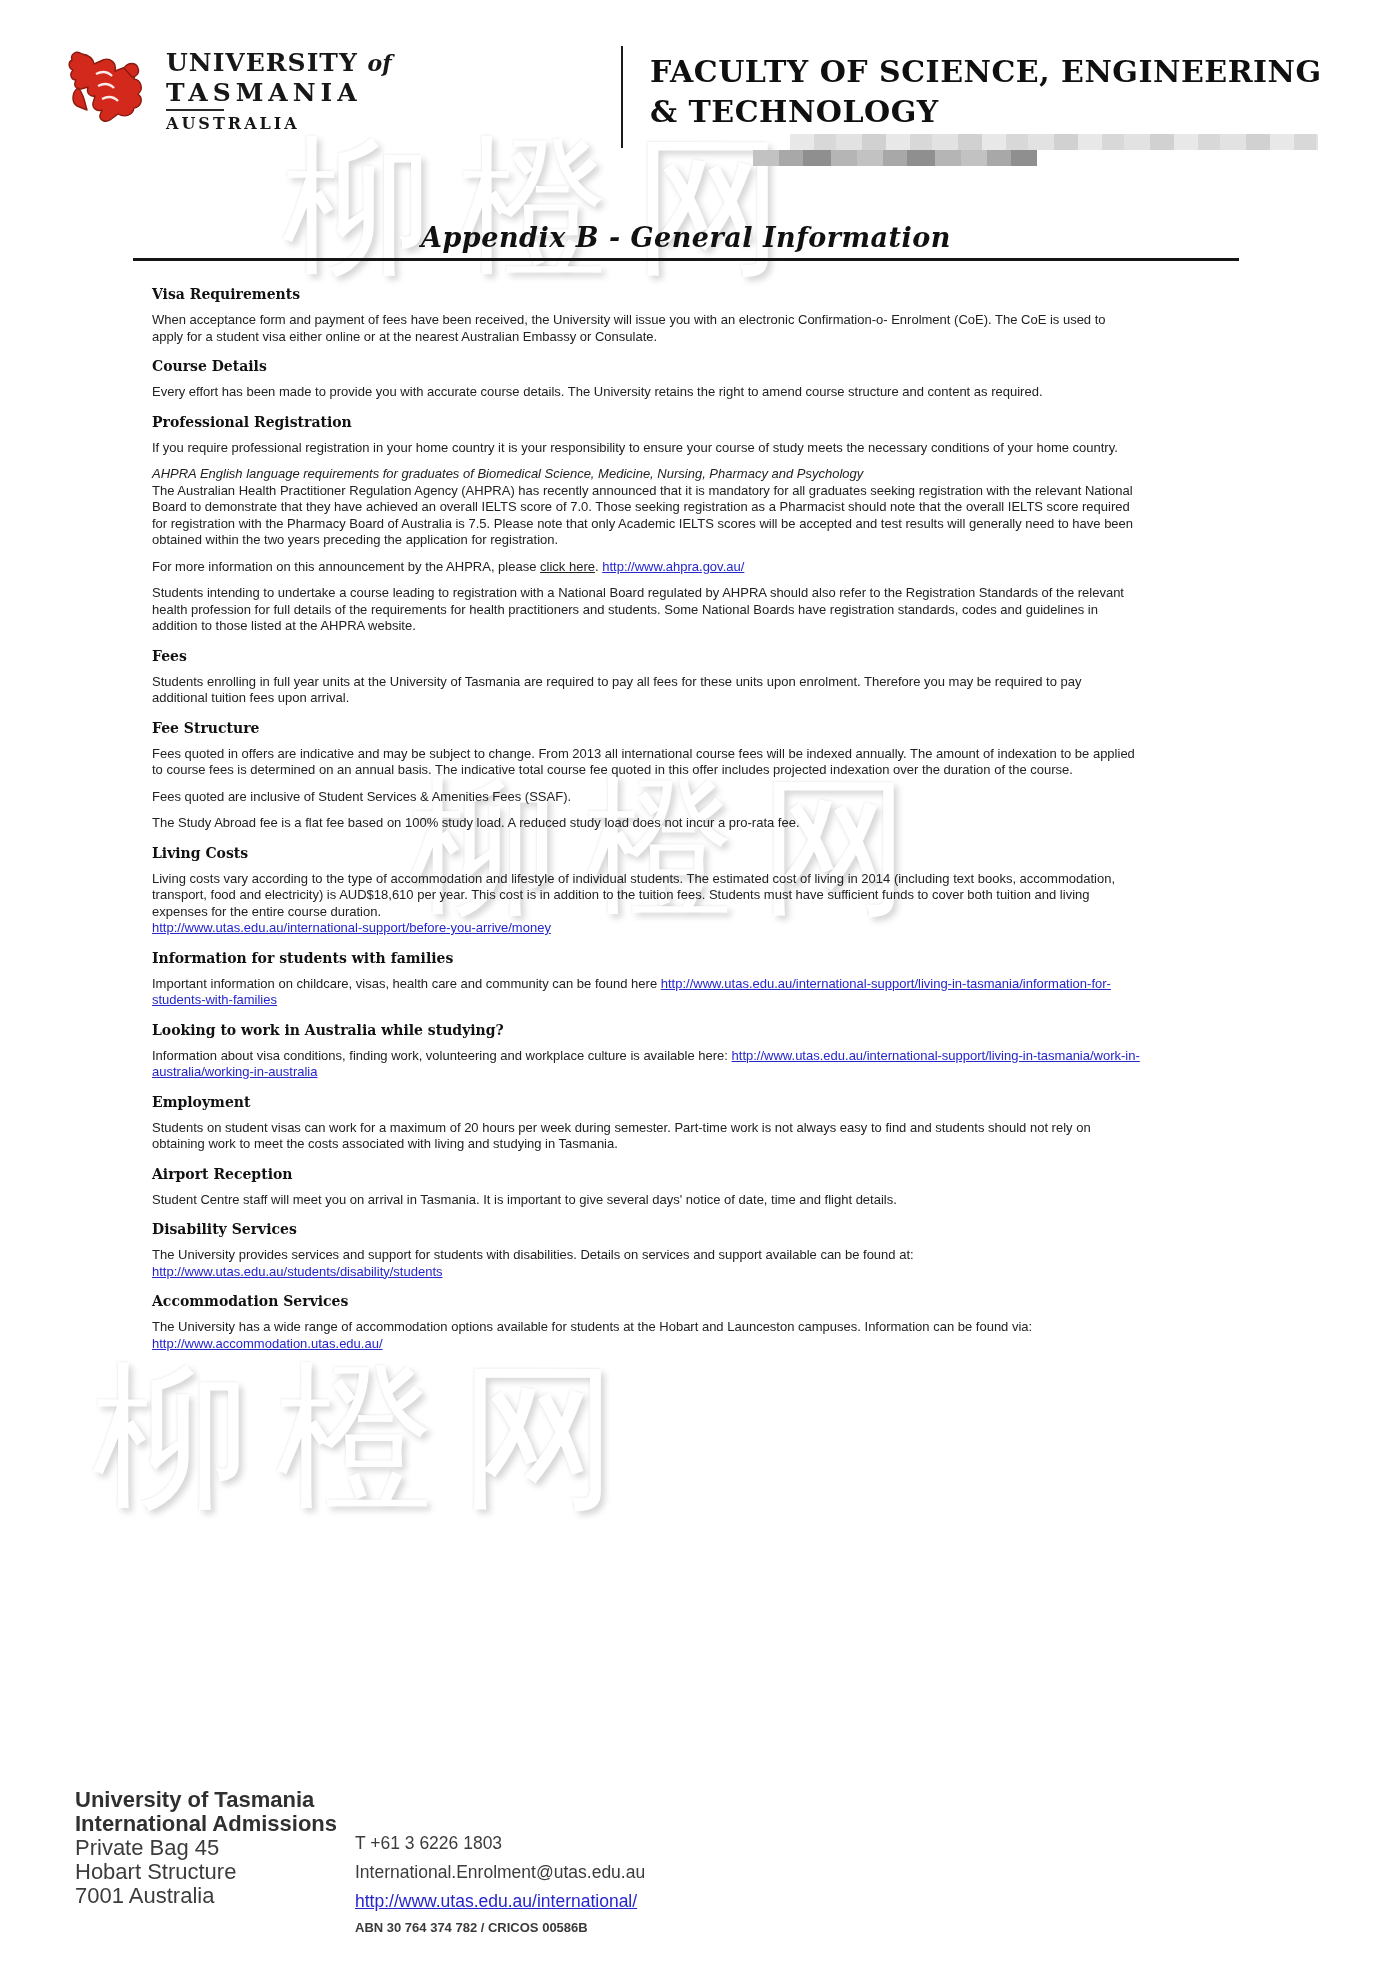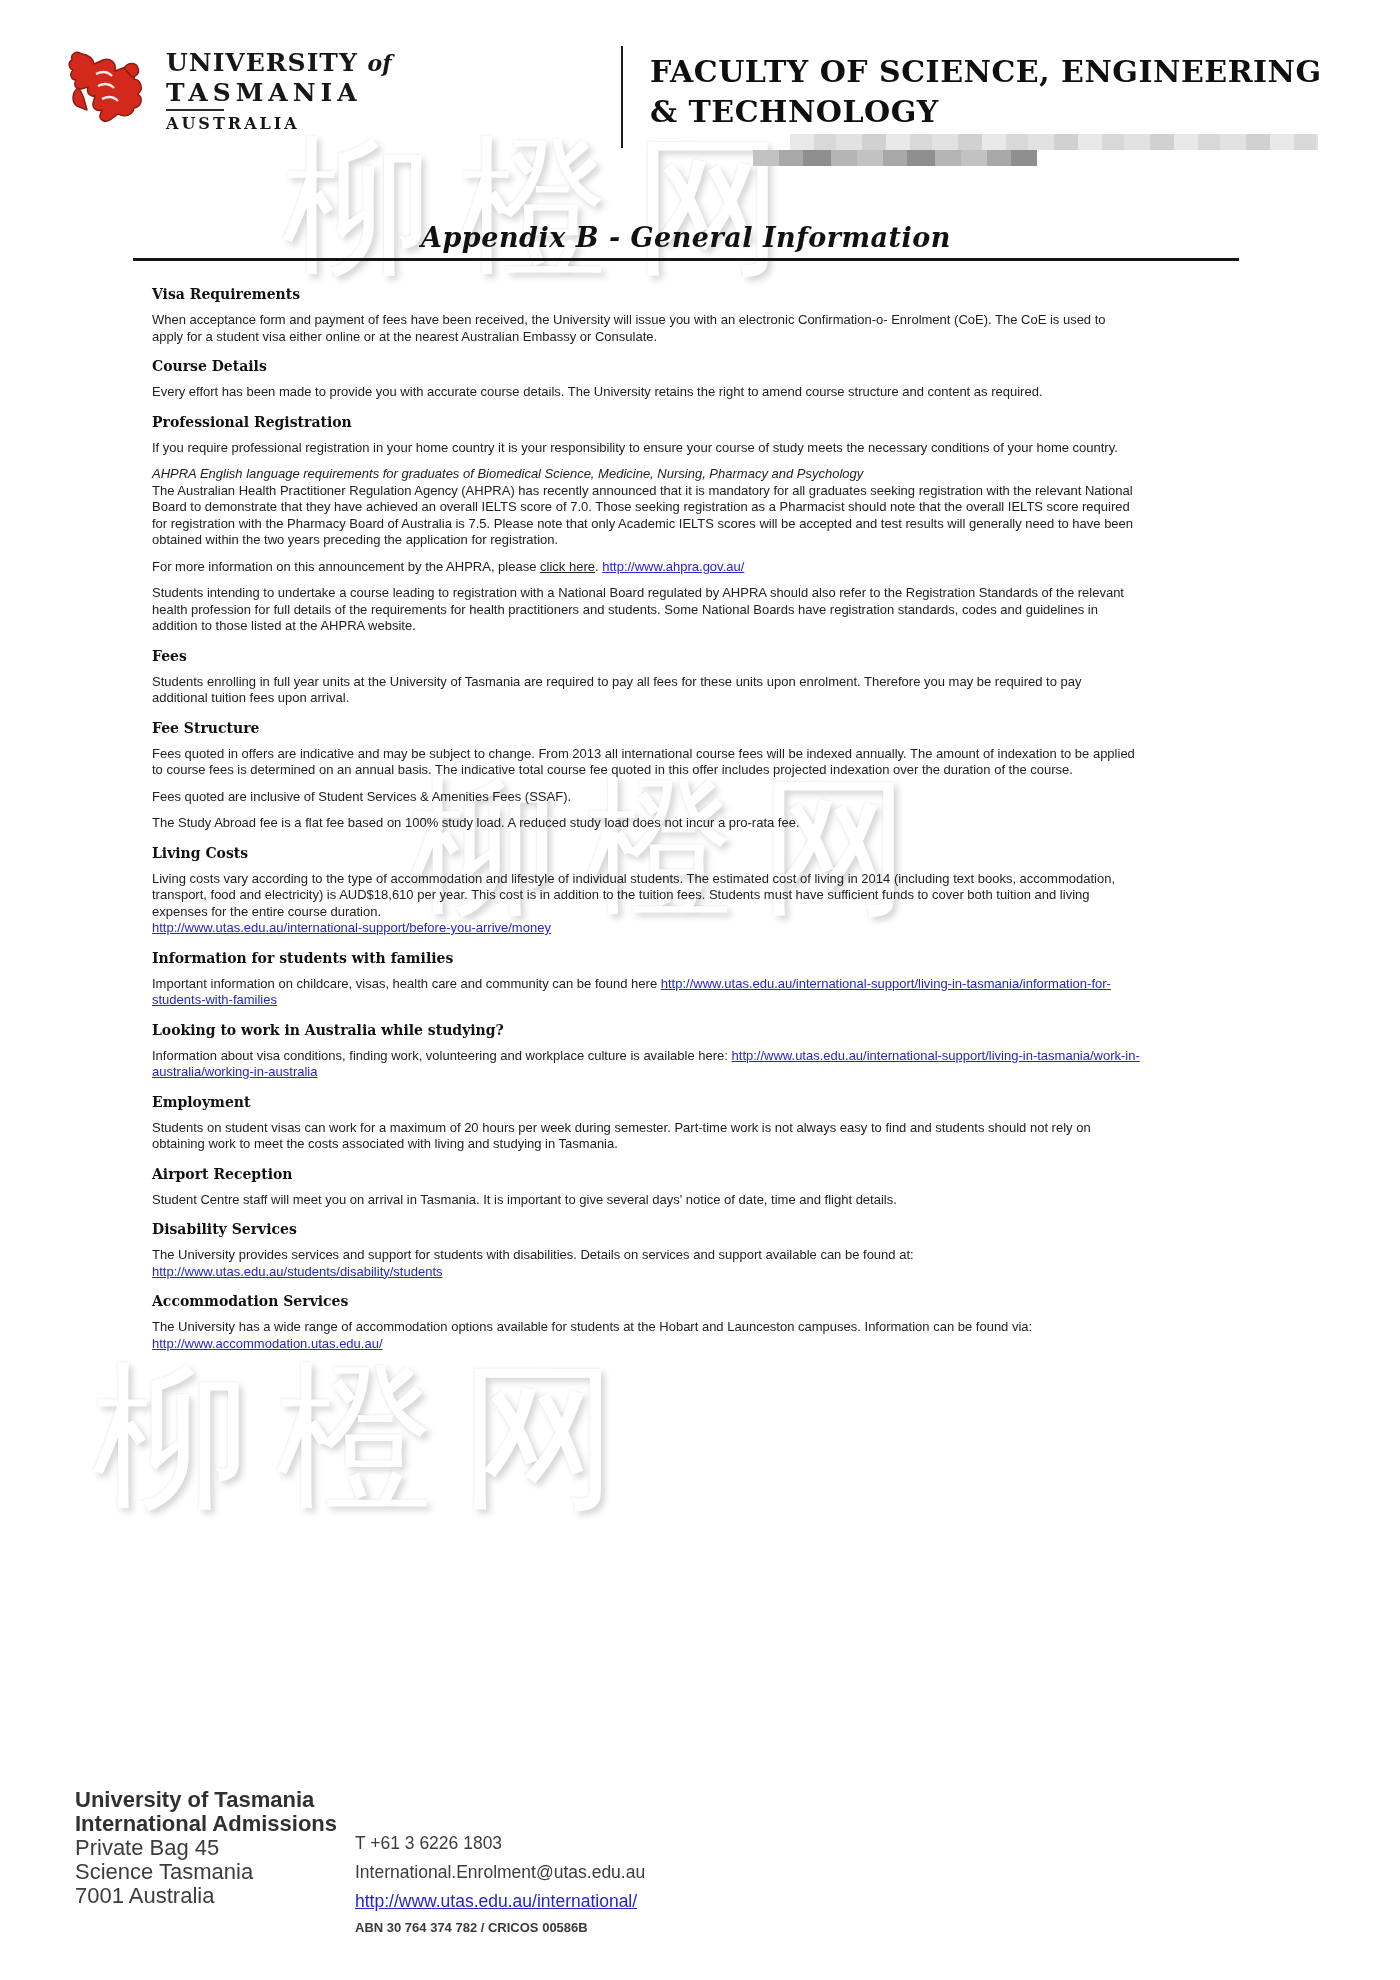--- a/index.html
+++ b/index.html
@@ -158,21 +158,21 @@
       <div class="sec-heading">Disability Services</div>
       <p class="para"><span>The University provides services and support for students with disabilities.  Details on services and support available can be found at:</span><br><a href="#">http://www.utas.edu.au/students/disability/students</a></p>
       <div class="sec-heading">Accommodation Services</div>
       <p class="para"><span>The University has a wide range of accommodation options available for students at the Hobart and Launceston campuses. Information can be found via:</span><br><a href="#">http://www.accommodation.utas.edu.au/</a></p>
     </main>
 
   <div class="footer-left">
     <div class="b">University of Tasmania</div>
     <div class="b">International Admissions</div>
     <div>Private Bag 45</div>
-    <div>Science Tasmania</div>
+    <div>Hobart Structure</div>
     <div>7001 Australia</div>
   </div>
   <div class="footer-right">
     <div class="row">T +61 3 6226 1803</div>
     <div class="row">International.Enrolment@utas.edu.au</div>
     <div class="row"><a href="#">http://www.utas.edu.au/international/</a></div>
     <div class="footer-abn">ABN 30 764 374 782 / CRICOS 00586B</div>
   </div>
 
 </div>

